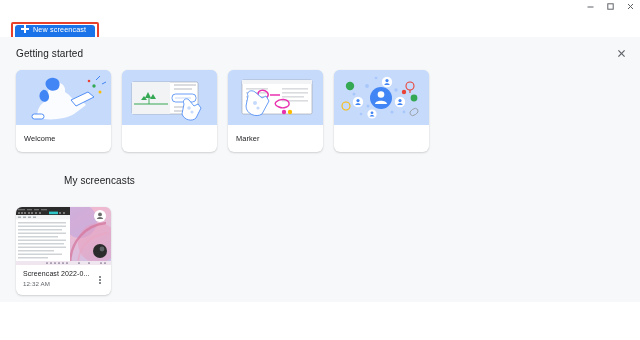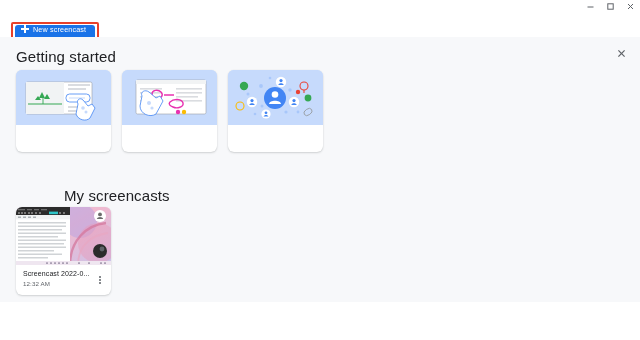--- a/index.html
+++ b/index.html
@@ -56,25 +56,25 @@
   
   .body-area {
     position: absolute; top: 37px; left: 0; width: 640px; height: 265px;
     background: #f7f8fa;
   }
   .bottom-fill {
     position: absolute; top: 302px; left: 0; width: 640px; height: 38px; background: #ffffff;
   }
 
   .section-title {
-    position: absolute; font-size: 15px; color: #202124; font-weight: 400;
+    position: absolute; font-size: 10px; color: #202124; font-weight: 400;
     letter-spacing: 0.1px;
   }
   #gs-title { left: 16px; top: 11px; }
-  #ms-title { left: 16px; top: 150px; padding-left: 48px; }
+  #ms-title { left: 16px; top: 138px; padding-left: 48px; }
 
   .close-gs {
     position: absolute; right: 10px; top: 8px; width: 17px; height: 17px;
     display: flex; align-items: center; justify-content: center; cursor: pointer;
   }
 
   
   .cards { position: absolute; left: 16px; top: 33px; display: flex; gap: 11px; }
   .card {
     width: 95px; height: 82px; background: #ffffff; border-radius: 6px;
@@ -154,20 +154,38 @@
 
     <div class="close-gs">
       <svg width="11" height="11" viewBox="0 0 11 11">
         <line x1="2.4" y1="2.4" x2="8.6" y2="8.6" stroke="#5f6368" stroke-width="1.2"></line>
         <line x1="8.6" y1="2.4" x2="2.4" y2="8.6" stroke="#5f6368" stroke-width="1.2"></line>
       </svg>
     </div>
 
     <div class="cards">
 
+      <div class="card">
+        <div class="card-art">
+          <svg width="95" height="55" viewBox="0 0 95 55">
+            <rect width="95" height="55" fill="#c6dafc"></rect>
+            <path d="M22 48 C20 40 24 34 30 31 C33 24 31 16 38 13 C45 11 50 16 49 22 C54 25 58 30 60 34 L66 31 L70 35 L58 44 C50 49 34 51 22 48 Z" fill="#ffffff" opacity="0.92"></path>
+            <path d="M30 16 C28 11 33 7 38 8 C44 9 45 15 42 19 C38 22 32 21 30 16 Z" fill="#4285f4"></path>
+            <path d="M27 20 C23 22 22 28 26 31 C29 33 33 31 33 27 C33 23 30 19 27 20 Z" fill="#4285f4"></path>
+            <path d="M55 30 L72 22 L78 27 L60 36 Z" fill="#ffffff" stroke="#4285f4" stroke-width="0.9"></path>
+            <rect x="16" y="44" width="12" height="5" rx="2.4" fill="#ffffff" stroke="#4285f4" stroke-width="0.9"></rect>
+            <circle cx="78" cy="16" r="1.7" fill="#34a853"></circle>
+            <circle cx="84" cy="22" r="1.5" fill="#fbbc04"></circle>
+            <circle cx="73" cy="11" r="1.3" fill="#ea4335"></circle>
+            <line x1="80" y1="10" x2="84" y2="6" stroke="#4285f4" stroke-width="1"></line>
+            <line x1="86" y1="14" x2="90" y2="12" stroke="#4285f4" stroke-width="1"></line>
+          </svg>
+        </div>
+        <div class="card-label">Welcome</div>
+      </div>
 
       <div class="card">
         <div class="card-art">
           <svg width="95" height="55" viewBox="0 0 95 55">
             <rect width="95" height="55" fill="#c6dafc"></rect>
             <rect x="10" y="12" width="66" height="32" rx="1.6" fill="#ffffff" stroke="#9aa0a6" stroke-width="0.6"></rect>
             <rect x="10" y="12" width="38" height="32" fill="#f1f3f4"></rect>
             <line x1="12" y1="34" x2="46" y2="34" stroke="#34a853" stroke-width="1.1"></line>
             <path d="M26 22 l3 6 l-6 0 Z" fill="#34a853"></path>
             <path d="M31 24 l3 5 l-6 0 Z" fill="#34a853"></path>
@@ -204,20 +222,21 @@
             <path d="M30 24 C30 20 36 19 39 22 C42 25 39 29 35 29 C32 29 30 27 30 24 Z" fill="none" stroke="#e832b0" stroke-width="1.4"></path>
             <line x1="42" y1="25" x2="52" y2="25" stroke="#e832b0" stroke-width="1.4"></line>
             <path d="M48 32 C52 28 60 29 61 33 C62 37 55 39 51 37 C48 36 46 34 48 32 Z" fill="none" stroke="#e832b0" stroke-width="1.4"></path>
             <path d="M20 26 C18 22 23 19 27 22 L34 28 L38 26 L41 31 L34 44 C28 48 18 44 18 36 Z" fill="#ffffff" stroke="#4285f4" stroke-width="0.8"></path>
             <circle cx="27" cy="33" r="2" fill="#c6dafc"></circle>
             <circle cx="30" cy="38" r="1.6" fill="#c6dafc"></circle>
             <circle cx="56" cy="42" r="2.2" fill="#e832b0"></circle>
             <circle cx="62" cy="42" r="2.2" fill="#fbbc04"></circle>
           </svg>
         </div>
+        <div class="card-label">Marker</div>
       </div>
 
       <div class="card">
         <div class="card-art">
           <svg width="95" height="55" viewBox="0 0 95 55">
             <rect width="95" height="55" fill="#c6dafc"></rect>
             <circle cx="47" cy="28" r="11" fill="#4285f4"></circle>
             <circle cx="47" cy="24.5" r="3.3" fill="#ffffff"></circle>
             <path d="M41 34 C41.5 29.8 52.5 29.8 53 34 Z" fill="#ffffff"></path>
             <g fill="#ffffff">

